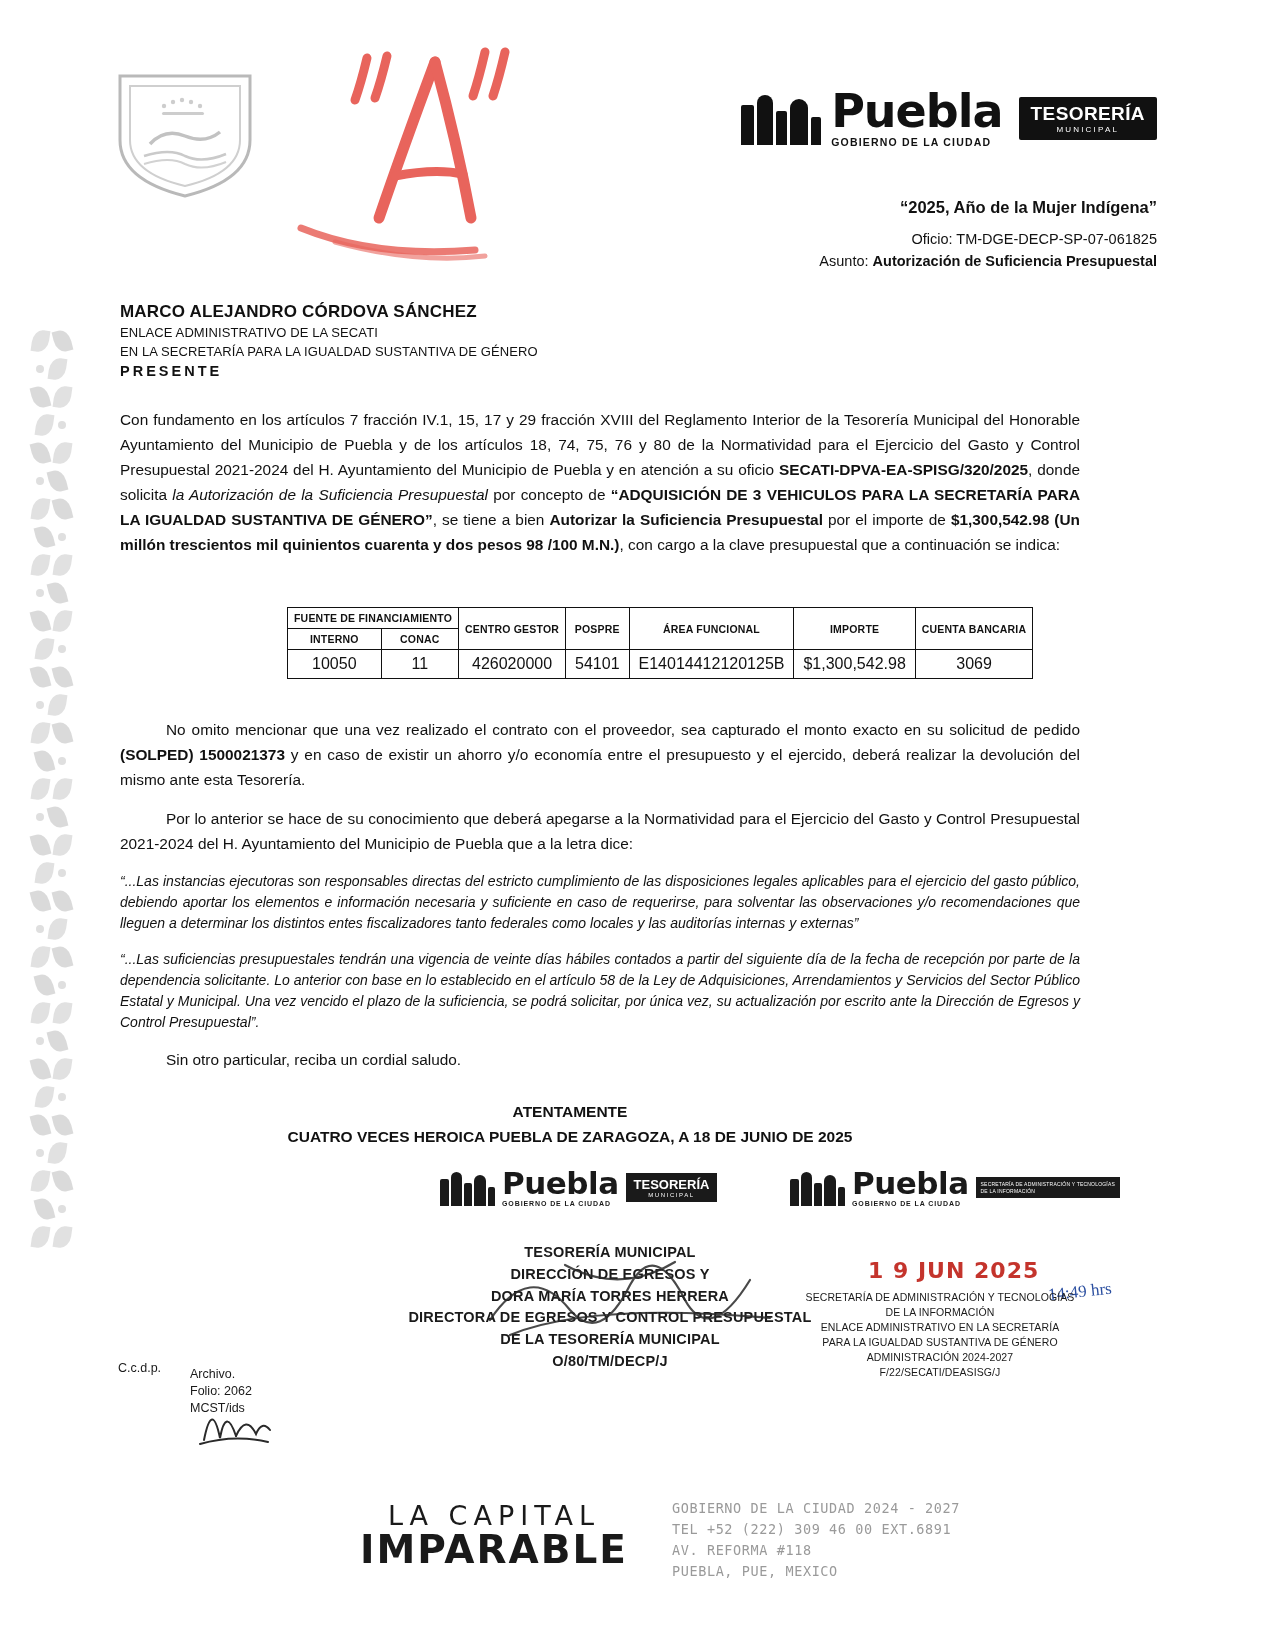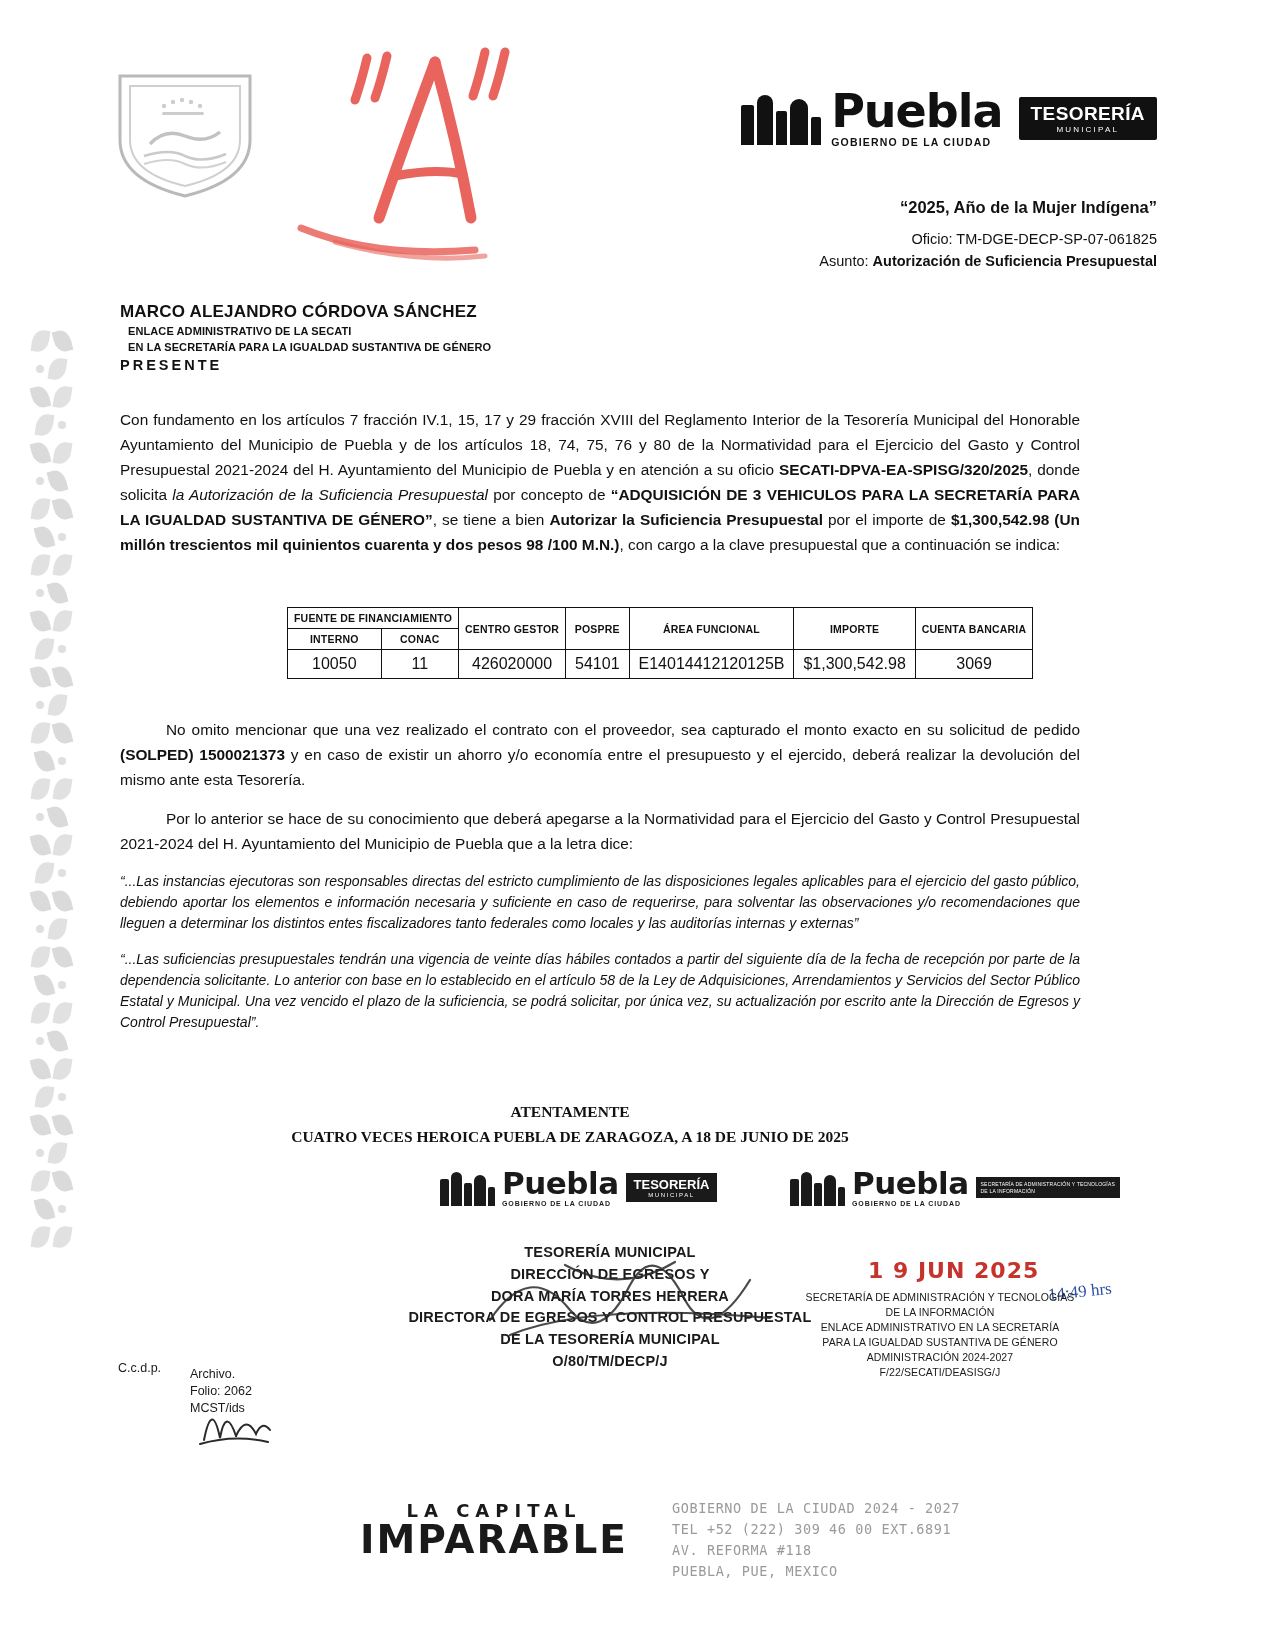--- a/index.html
+++ b/index.html
@@ -74,21 +74,21 @@
     font-size:14.5px;line-height:1.55;color:#111;
   }
   .oficio-block b{font-weight:700;}
 
   
   .addressee{
     position:absolute;left:120px;top:300px;width:900px;
     line-height:1.42;
   }
   .addressee .l1{font-size:17px;font-weight:700;letter-spacing:.2px;}
-  .addressee .l2,.addressee .l3{font-size:11px;font-weight:700;letter-spacing:.1px;margin-left:8px;}
+  .addressee .l2,.addressee .l3{font-size:13px;font-weight:400;letter-spacing:.1px;}
   .addressee .l4{font-size:14.5px;font-weight:700;letter-spacing:3px;}
 
   
   .body-text{
     position:absolute;left:120px;top:408px;width:960px;
     font-size:15.4px;line-height:1.62;text-align:justify;color:#111;
   }
   .body-text p{margin:0 0 14px 0;}
   .body-text b{font-weight:700;}
   .body-text i{font-style:italic;}
@@ -105,21 +105,21 @@
 
   
   .quote{
     font-style:italic;font-weight:400;font-size:14px;line-height:1.52;
     text-align:justify;margin:0 0 14px 0;
   }
 
   
   .closing{
     position:absolute;left:0;top:1100px;width:1140px;text-align:center;
-    font-size:15.5px;font-weight:700;line-height:1.6;font-family:Liberation Serif, serif;
+    font-size:15.5px;font-weight:700;line-height:1.6;
   }
 
   
   .stamp{position:absolute;}
   .stamp-brand{display:flex;align-items:center;gap:7px;}
   .sb-glyphs{display:flex;align-items:flex-end;gap:2px;height:36px;}
   .sb-glyphs .g{background:#1a1a1a;}
   .sb-word{font-family:"DejaVu Sans",sans-serif;font-weight:700;font-size:31px;color:#1a1a1a;line-height:1;letter-spacing:-.5px;}
   .sb-sub{font-size:7px;font-weight:700;letter-spacing:.9px;color:#1a1a1a;margin-top:1px;}
   .sb-badge{background:#1a1a1a;color:#fff;padding:5px 8px 4px;text-align:center;}
@@ -150,21 +150,21 @@
 
   .ccdp{
     position:absolute;left:118px;top:1360px;font-size:12.5px;line-height:1.35;color:#1a1a1a;
   }
   .ccdp .who{position:absolute;left:72px;top:6px;white-space:nowrap;}
 
   
   .footer-logo{
     position:absolute;left:360px;top:1500px;text-align:center;color:#1a1a1a;
   }
-  .fl1{font-size:18px;font-weight:700;letter-spacing:6px;font-family:"DejaVu Sans",sans-serif;}
+  .fl1{font-size:27px;font-weight:400;letter-spacing:6px;font-family:"DejaVu Sans",sans-serif;}
   .fl2{font-size:39px;font-weight:700;letter-spacing:2px;font-family:"DejaVu Sans",sans-serif;margin-top:-4px;}
   .footer-addr{
     position:absolute;left:672px;top:1498px;
     font-family:"DejaVu Sans Mono","Liberation Mono",monospace;
     font-size:13.5px;line-height:1.55;color:#9a9a9a;letter-spacing:.6px;
   }
 </style>
 </head>
 <body>
 
@@ -413,20 +413,21 @@
     </table>
   </div>
 
   <div class="body-text" style="top:718px;">
     <p class="indent">
       <span>No omito mencionar que una vez realizado el contrato con el proveedor, sea capturado el monto exacto en su solicitud de pedido </span><b>(SOLPED) 1500021373</b><span> y en caso de existir un ahorro y/o economía entre el presupuesto y el ejercido, deberá realizar la devolución del mismo ante esta Tesorería.</span>
     </p>
     <p class="indent">Por lo anterior se hace de su conocimiento que deberá apegarse a la Normatividad para el Ejercicio del Gasto y Control Presupuestal 2021-2024 del H. Ayuntamiento del Municipio de Puebla que a la letra dice:</p>
     <p class="quote">“...Las instancias ejecutoras son responsables directas del estricto cumplimiento de las disposiciones legales aplicables para el ejercicio del gasto público, debiendo aportar los elementos e información necesaria y suficiente en caso de requerirse, para solventar las observaciones y/o recomendaciones que lleguen a determinar los distintos entes fiscalizadores tanto federales como locales y las auditorías internas y externas”</p>
     <p class="quote">“...Las suficiencias presupuestales tendrán una vigencia de veinte días hábiles contados a partir del siguiente día de la fecha de recepción por parte de la dependencia solicitante. Lo anterior con base en lo establecido en el artículo 58 de la Ley de Adquisiciones, Arrendamientos y Servicios del Sector Público Estatal y Municipal. Una vez vencido el plazo de la suficiencia, se podrá solicitar, por única vez, su actualización por escrito ante la Dirección de Egresos y Control Presupuestal”.</p>
+    <p class="indent">Sin otro particular, reciba un cordial saludo.</p>
   </div>
 
   <div class="closing">
     <div>ATENTAMENTE</div>
     <div>CUATRO VECES HEROICA PUEBLA DE ZARAGOZA, A 18 DE JUNIO DE 2025</div>
   </div>
 
   <div class="stamp" style="left:440px;top:1168px;">
     <div class="stamp-brand">
       <div class="sb-glyphs">

